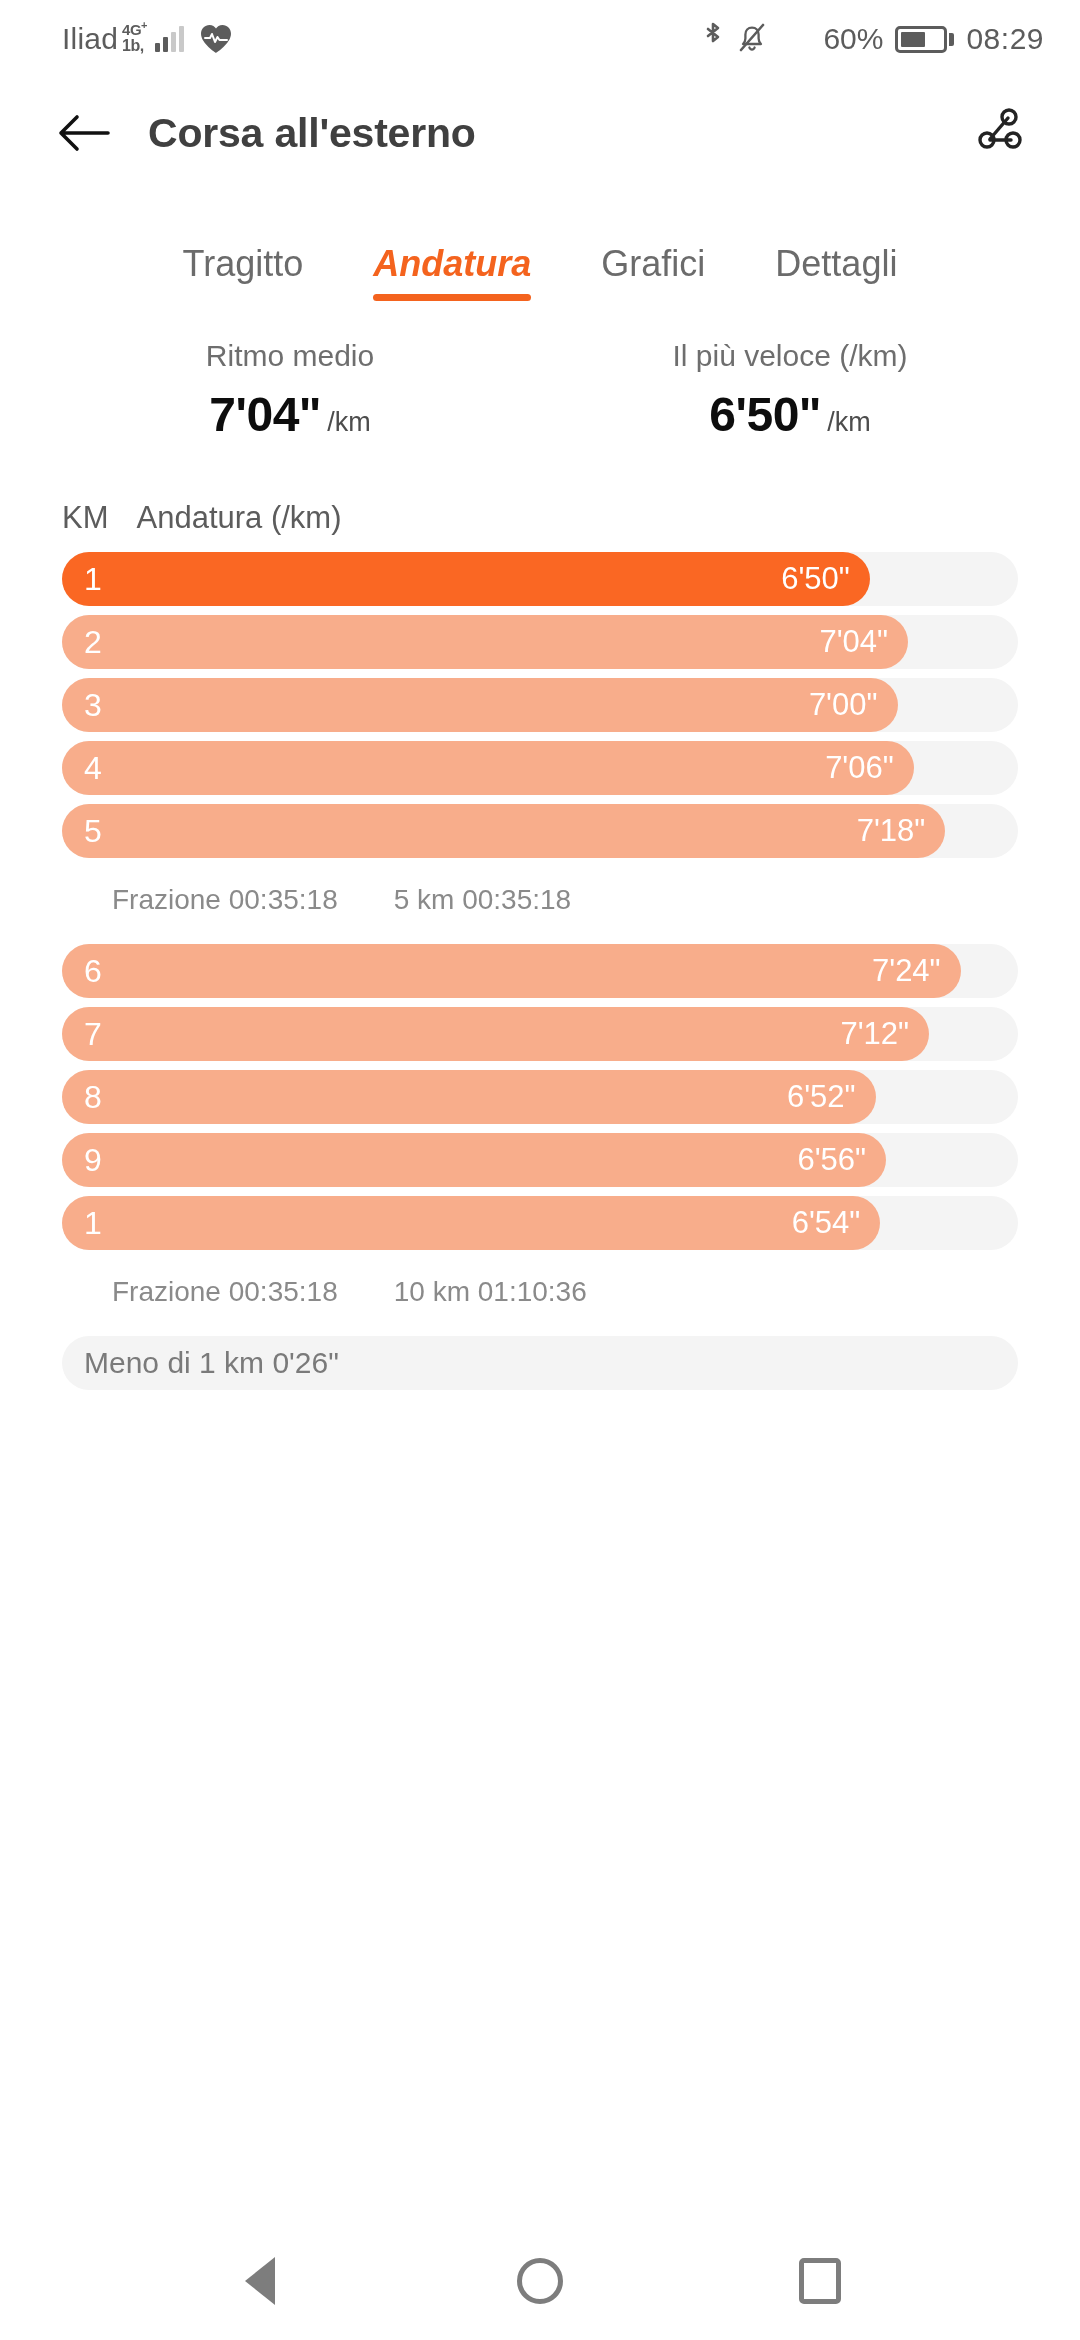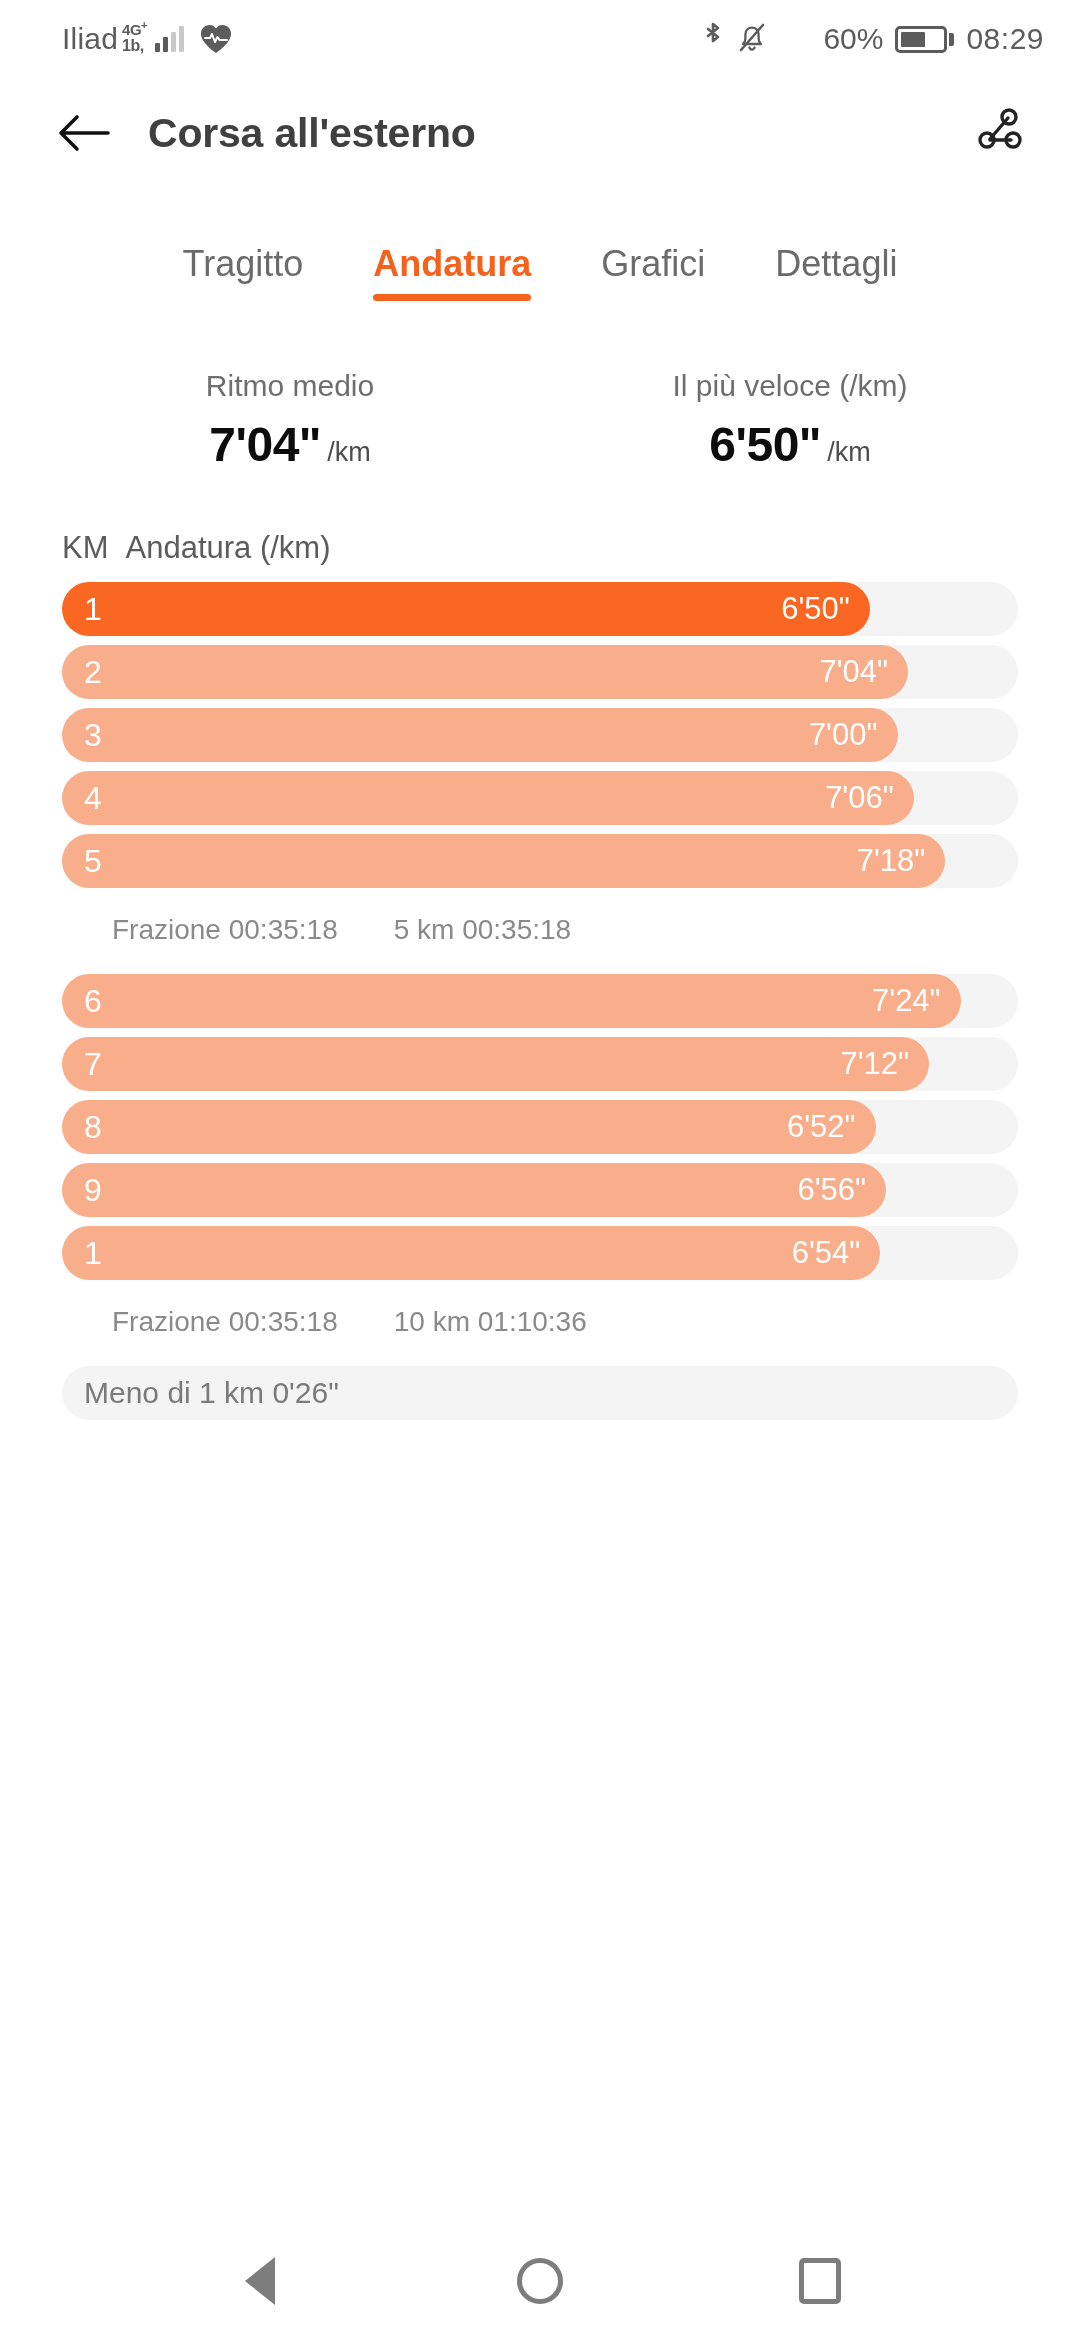--- a/index.html
+++ b/index.html
@@ -68,45 +68,45 @@
   .tabs {
     display:flex;
     justify-content:center;
     align-items:flex-start;
     gap:70px;
     margin-top:55px;
     padding:0 40px;
   }
   .tab { position:relative; padding-bottom:16px; }
   .tab-label { font-size:36px; color:#6b6b6b; display:block; }
-  .tab.active .tab-label { color:#F4631E; font-weight:700; }
+  .tab.active .tab-label { color:#F4631E; font-weight:700;font-style:italic; }
   .tab.active::after {
     content:""; position:absolute; left:0; right:0; bottom:0;
     height:7px; background:#F4631E; border-radius:4px;
   }
 
   
   .summary {
     display:flex;
-    margin-top:68px;
+    margin-top:38px;
     padding:0 40px;
   }
   .summary-col { flex:1; display:flex; flex-direction:column; align-items:center; }
   .sum-label { font-size:30px; color:#6e6e6e; }
   .sum-value-row { display:flex; align-items:baseline; margin-top:14px; }
   .sum-value { font-size:48px; font-weight:700; color:#0d0d0d; letter-spacing:-.5px; }
   .sum-unit { font-size:27px; color:#4d4d4d; margin-left:6px; }
 
   
   .list-head {
     display:flex;
     align-items:center;
     margin-top:58px;
     padding:0 62px;
-    gap:17px;
+    gap:28px;
   }
   .list-head span { font-size:31px; color:#5c5c5c; }
 
   
   .bars { margin-top:16px; padding:0 62px; }
   .bar-row {
     position:relative;
     height:54px;
     margin-bottom:9px;
   }

